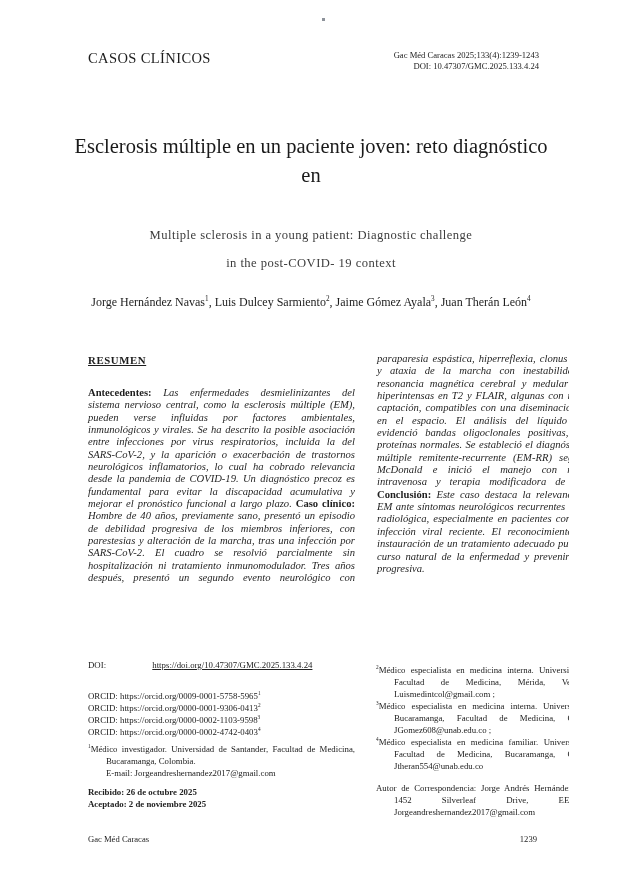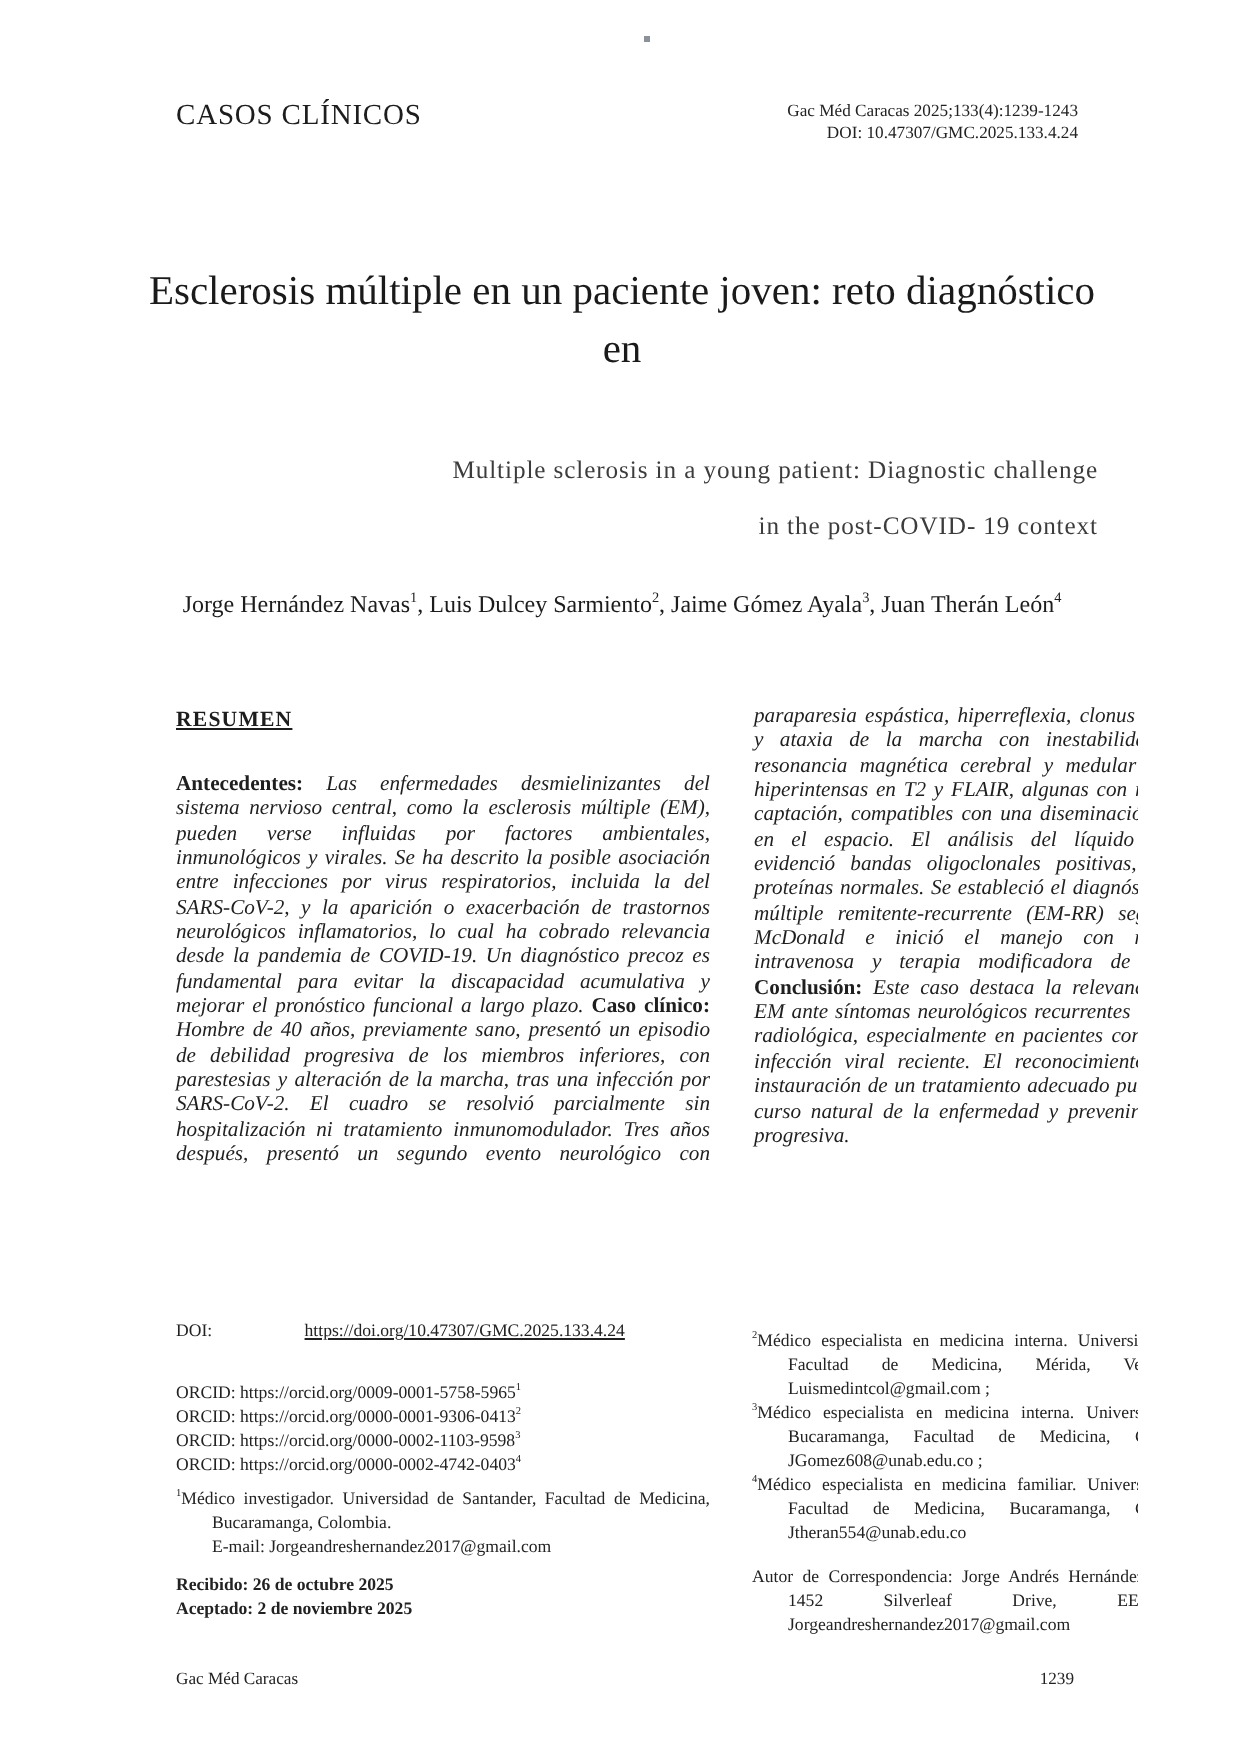--- a/index.html
+++ b/index.html
@@ -19,21 +19,21 @@
     display:flex; justify-content:space-between; align-items:flex-start;
   }
   .section-label { font-size:14.5px; letter-spacing:0.4px; white-space:nowrap; }
   .journal-ref { text-align:right; font-size:8.6px; line-height:11px; color:#222; }
   .title-es {
     position:absolute; left:20px; right:20px; top:128px;
     text-align:center; font-size:20.5px; line-height:29px; color:#1a1a1a;
   }
   .title-en {
     position:absolute; left:20px; right:20px; top:217px;
-    text-align:right; font-size:12.6px; line-height:28px;
+    text-align:center; font-size:12.6px; line-height:28px;
     letter-spacing:0.45px; color:#3c3c3c;
   }
   .authors {
     position:absolute; left:0; right:0; top:291px;
     text-align:center; font-size:12px; color:#1c1c1c;
   }
   sup { font-size:0.6em; vertical-align:super; line-height:0; }
   .columns {
     position:absolute; left:35px; top:349px; width:556px;
     display:flex; gap:22px;

